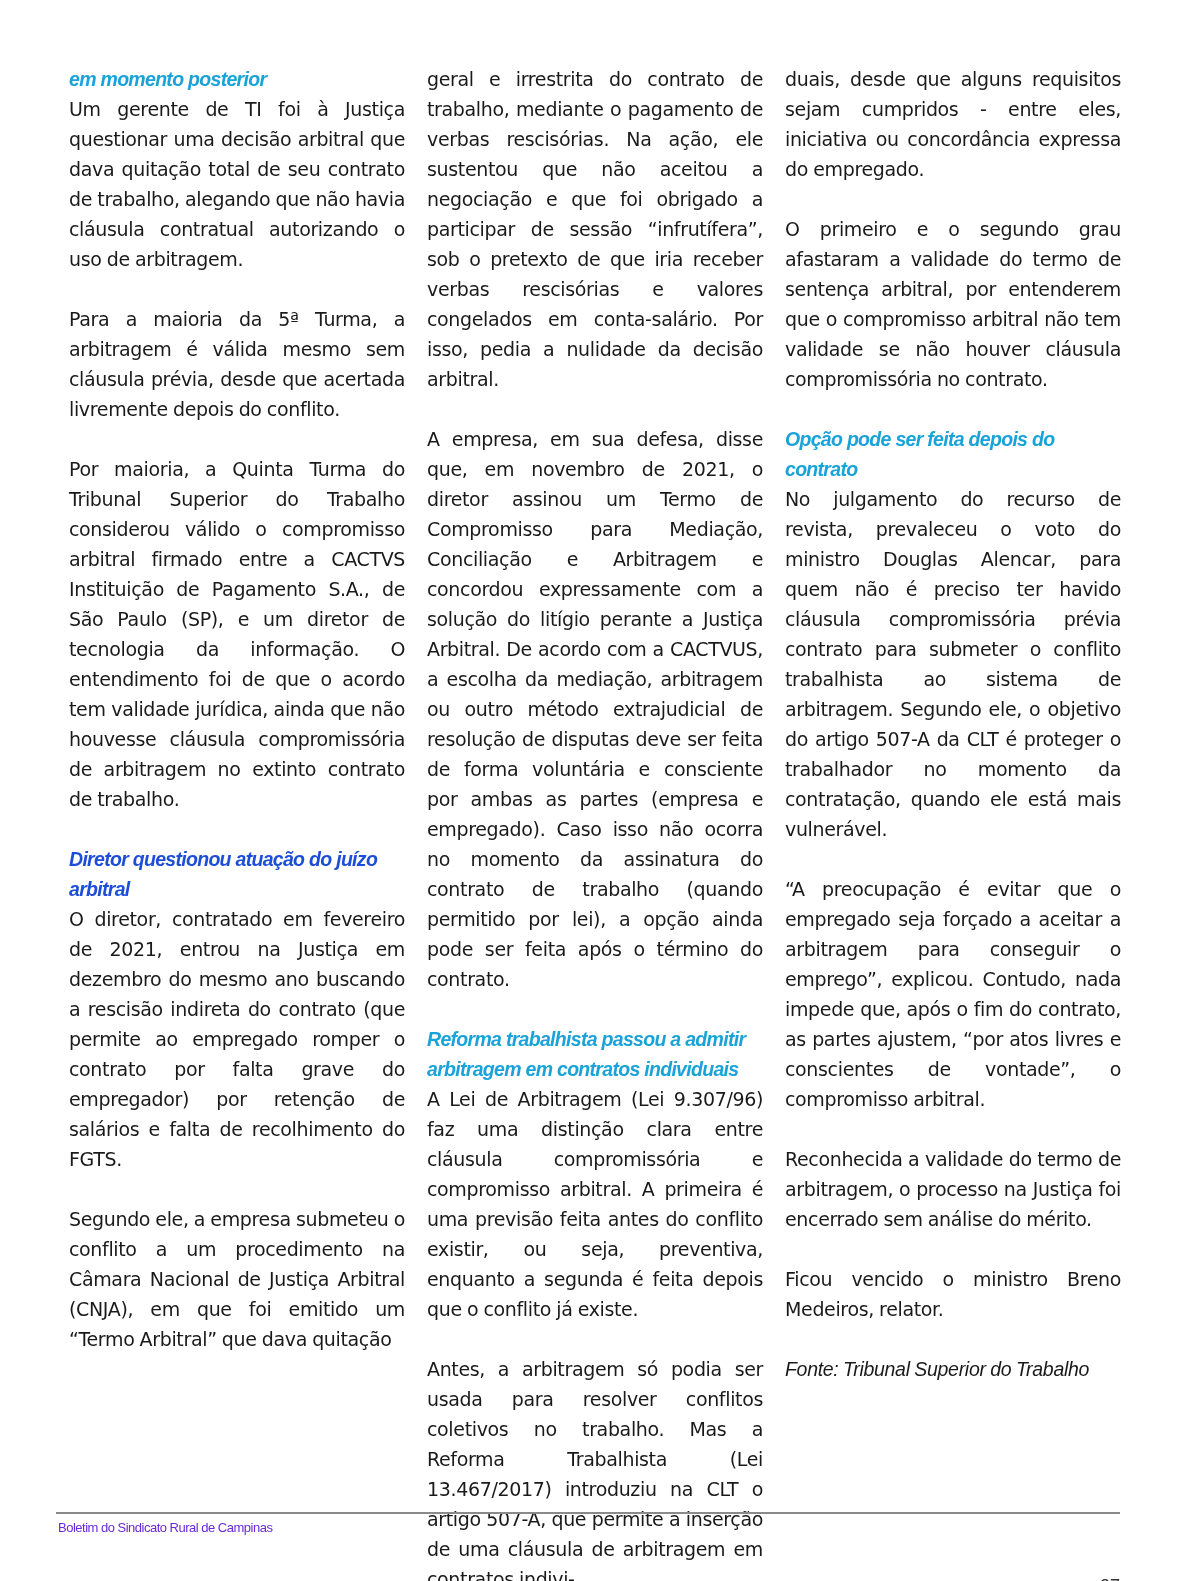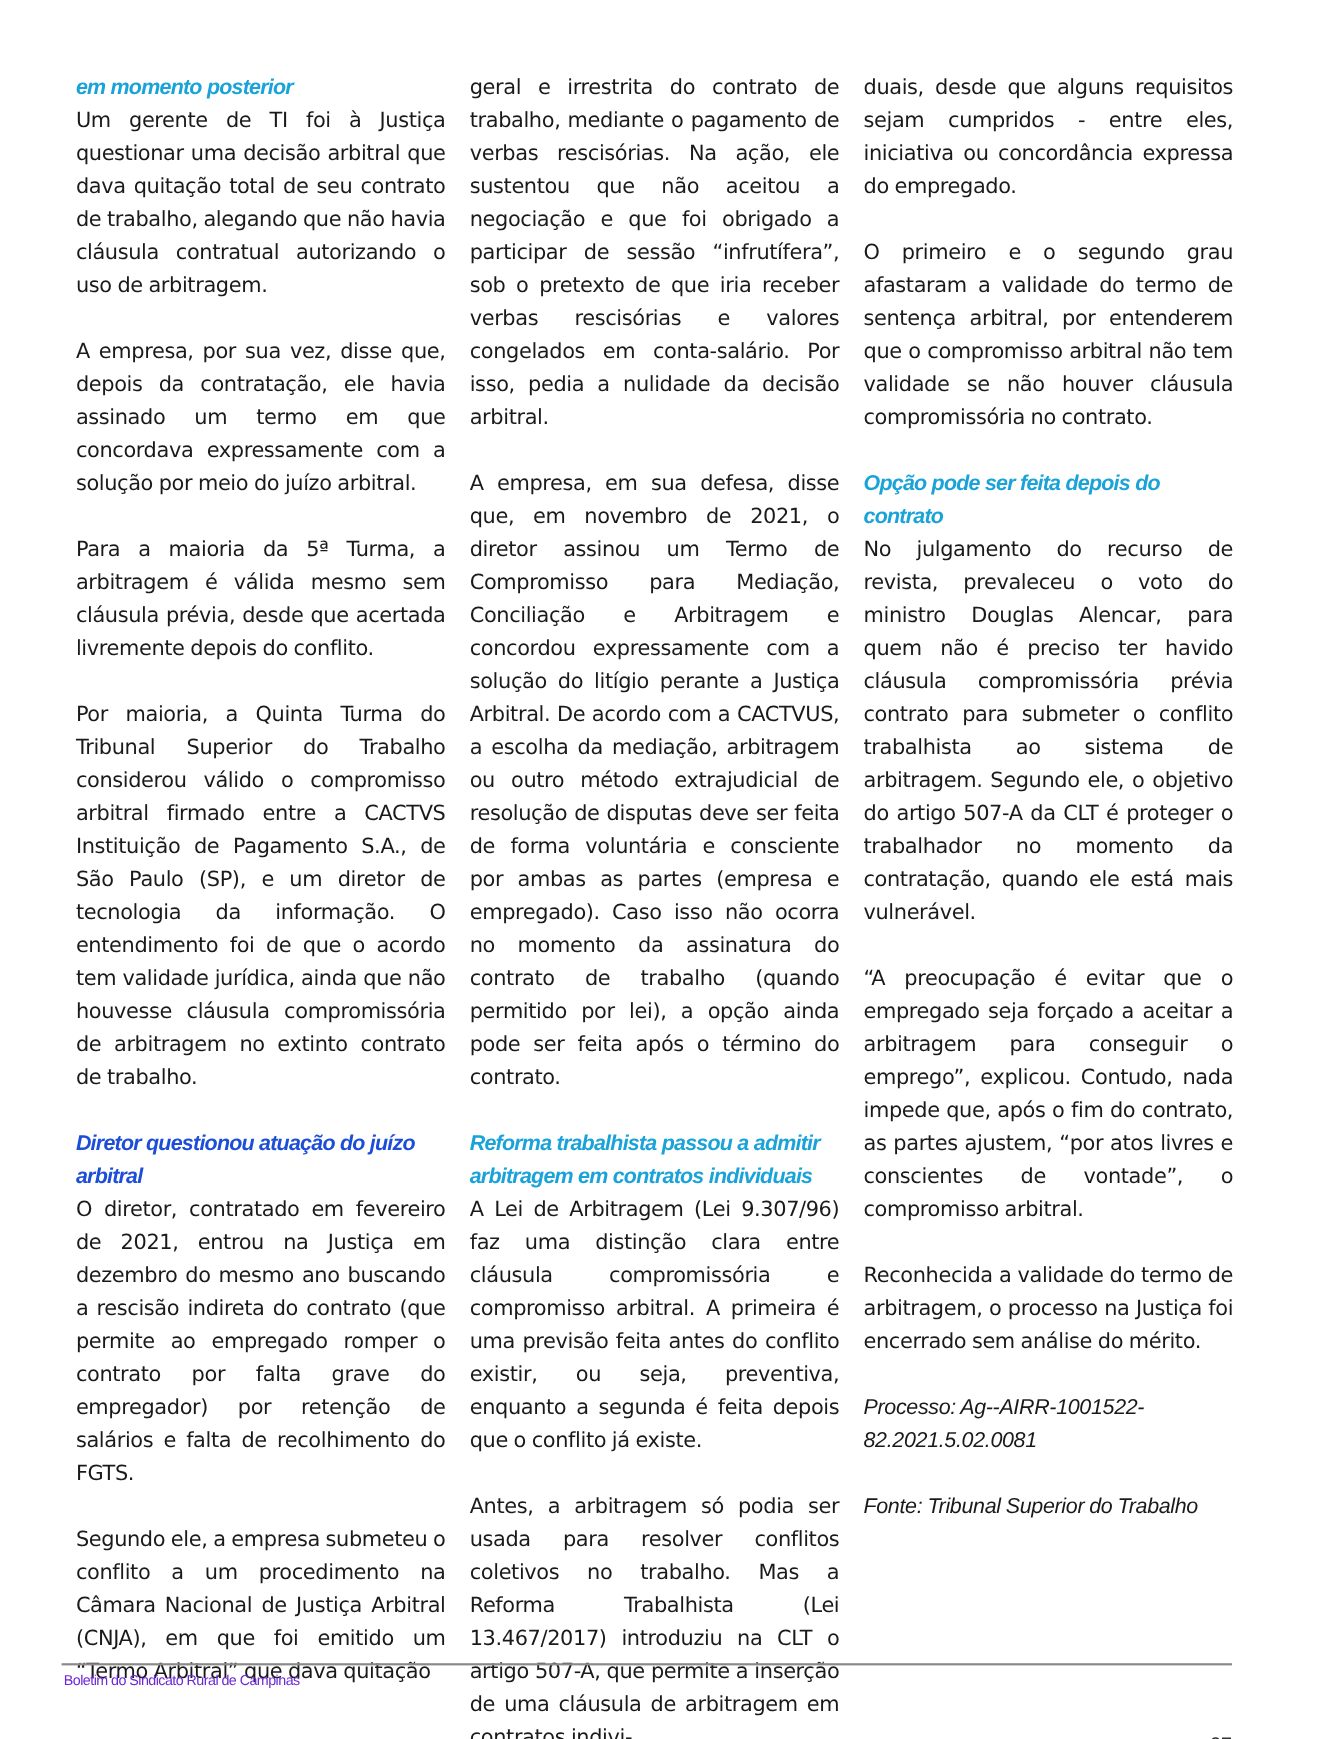--- a/index.html
+++ b/index.html
@@ -16,23 +16,20 @@
   .footer-left { position: absolute; left: 58px; top: 1520px; font-family: "Liberation Sans", sans-serif; font-size: 13px; color: #6d28d9; letter-spacing: -0.5px; }
   .footer-right { position: absolute; right: 80px; top: 1576px; font-family: "Liberation Sans", sans-serif; font-size: 18px; color: #333; }
 </style>
 </head>
 <body>
 
 <div class="col col-1">
     <div class="block">
       <h3 class="heading" style="color: rgb(26, 163, 217);">em momento posterior</h3>
       <p class="body">Um gerente de TI foi à Justiça questionar uma decisão arbitral que dava quitação total de seu contrato de trabalho, alegando que não havia cláusula contratual autorizando o uso de arbitragem.</p>
-    </div>
-    <div class="block">
-      <p class="body">A empresa, por sua vez, disse que, depois da contratação, ele havia assinado um termo em que concordava expressamente com a solução por meio do juízo arbitral.</p>
     </div>
     <div class="block">
       <p class="body">Para a maioria da 5ª Turma, a arbitragem é válida mesmo sem cláusula prévia, desde que acertada livremente depois do conflito.</p>
     </div>
     <div class="block">
       <p class="body">Por maioria, a Quinta Turma do Tribunal Superior do Trabalho considerou válido o compromisso arbitral firmado entre a CACTVS Instituição de Pagamento S.A., de São Paulo (SP), e um diretor de tecnologia da informação. O entendimento foi de que o acordo tem validade jurídica, ainda que não houvesse cláusula compromissória de arbitragem no extinto contrato de trabalho.</p>
     </div>
     <div class="block">
       <h3 class="heading" style="color: #1d4ed8;">Diretor questionou atuação do juízo arbitral</h3>
       <p class="body">O diretor, contratado em fevereiro de 2021, entrou na Justiça em dezembro do mesmo ano buscando a rescisão indireta do contrato (que permite ao empregado romper o contrato por falta grave do empregador) por retenção de salários e falta de recolhimento do FGTS.</p>
@@ -67,21 +64,21 @@
       <h3 class="heading" style="color: rgb(26, 163, 217);">Opção pode ser feita depois do contrato</h3>
       <p class="body">No julgamento do recurso de revista, prevaleceu o voto do ministro Douglas Alencar, para quem não é preciso ter havido cláusula compromissória prévia contrato para submeter o conflito trabalhista ao sistema de arbitragem. Segundo ele, o objetivo do artigo 507-A da CLT é proteger o trabalhador no momento da contratação, quando ele está mais vulnerável.</p>
     </div>
     <div class="block">
       <p class="body">“A preocupação é evitar que o empregado seja forçado a aceitar a arbitragem para conseguir o emprego”, explicou. Contudo, nada impede que, após o fim do contrato, as partes ajustem, “por atos livres e conscientes de vontade”, o compromisso arbitral.</p>
     </div>
     <div class="block">
       <p class="body">Reconhecida a validade do termo de arbitragem, o processo na Justiça foi encerrado sem análise do mérito.</p>
     </div>
     <div class="block">
-      <p class="body italic">Processo: Ag-​-AIRR-1001522-82.2021.5.02.0081</p>
+      <p class="body">Ficou vencido o ministro Breno Medeiros, relator.</p>
     </div>
     <div class="block">
       <p class="body italic">Fonte: Tribunal Superior do Trabalho</p>
     </div>
   </div>
 
 <div class="footer-line"></div>
 <div class="footer-left">Boletim do Sindicato Rural de Campinas</div>
 <div class="footer-right">27</div>
 

